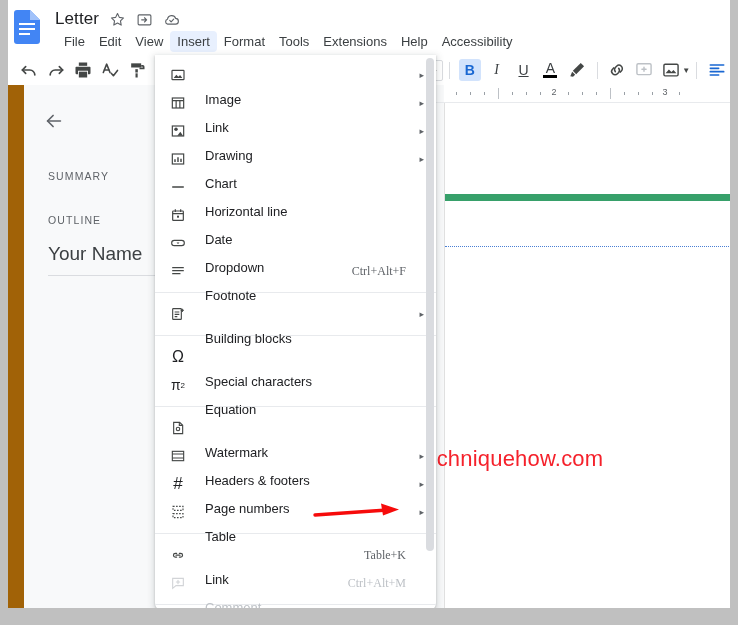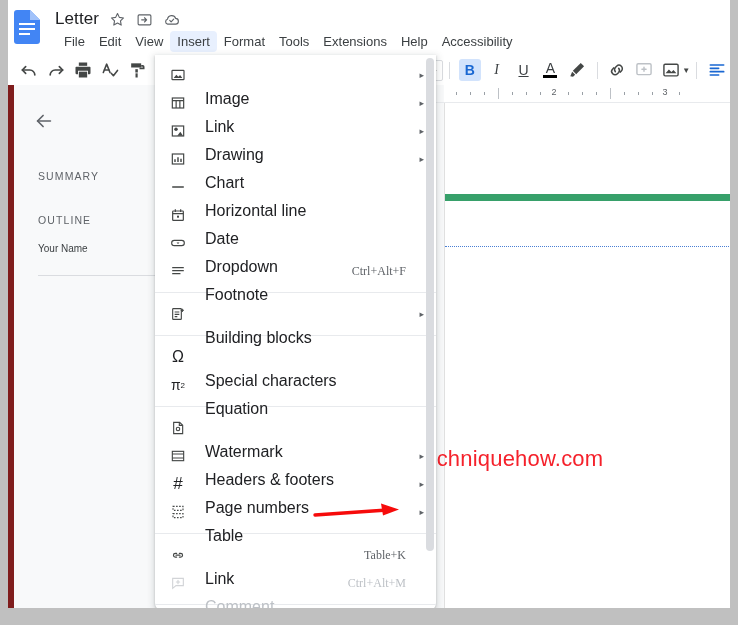--- a/index.html
+++ b/index.html
@@ -9,21 +9,21 @@
   body {
     width: 738px; height: 625px;
     overflow: hidden;
     font-family: "Liberation Sans", sans-serif;
     position: relative;
   }
   #app {
     position: absolute;
     left: 8px; top: 0px;
     width: 722px; height: 608px;
-    background: #7f1d1d;
+    background: #a16207;
     overflow: hidden;
   }
   
   .header {
     position: absolute; left: 0; top: 0; width: 722px; height: 55px;
     background: #ffffff;
   }
   .docs-logo {
     position: absolute; left: 6px; top: 10px; width: 26px; height: 34px;
   }
@@ -75,32 +75,32 @@
   }
   .bold-b {
     background: #d2e3fc; color: #1967d2; width: 22px; height: 22px; border-radius: 3px;
     display: flex; align-items: center; justify-content: center;
     font-weight: bold; font-size: 14px;
   }
   .tb-letter { font-size: 14px; color: #3c4043; }
 
   
   .leftpanel {
-    position: absolute; left: 6px; top: 85px; width: 150px; height: 523px;
+    position: absolute; left: 16px; top: 85px; width: 150px; height: 523px;
     background: #f8f9fa; border-right: 1px solid #e8eaed;
   }
   .back-arrow { position: absolute; left: 19px; top: 25px; width: 22px; height: 22px; color:#5f6368;}
   .lp-head {
     position: absolute; font-size: 10.5px; letter-spacing: 1.1px;
     color: #5f6368; font-weight: 500;
   }
   .lp-divider {
     position: absolute; left: 24px; top: 190px; width: 120px; height: 1px; background: #dadce0;
   }
-  .lp-item { position: absolute; font-size: 10px; color: #3c4043; }
+  .lp-item { position: absolute; font-size: 19px; color: #3c4043; }
 
   
   .canvas {
     position: absolute; left: 150px; top: 85px; width: 572px; height: 523px;
     background: #f8f9fa;
   }
   .ruler {
     position: absolute; left: 0; top: 0; width: 572px; height: 17px;
     background: #f8f9fa; border-bottom: 1px solid #e8eaed;
   }
@@ -142,21 +142,21 @@
   .menu-item {
     position: relative; height: 28px; display: flex; align-items: center;
     padding: 0 12px 0 14px; cursor: default;
   }
   .mi-icon {
     width: 18px; height: 18px; flex: 0 0 18px; color: #444746;
     display: flex; align-items: center; justify-content: center;
   }
   .mi-icon svg { width: 16px; height: 16px; display: block; }
   .mi-label {
-    margin-left: 18px; font-size: 16px; color: #202124; flex: 1;
+    margin-left: 18px; font-size: 13px; color: #202124; flex: 1;
     white-space: nowrap;
     margin-top: 48px;
   }
   .mi-shortcut { font-size: 12px; color: #5f6368; margin-left: 8px; font-family: Liberation Serif, serif; }
   .mi-arrow {
     margin-left: 8px; width: 10px; text-align: right; font-size: 9px; color: #5f6368;
   }
   .menu-item.disabled .mi-label,
   .menu-item.disabled .mi-shortcut { color: #bdc1c6; }
   .menu-item.disabled .mi-icon { color: #d2d4d7; }

